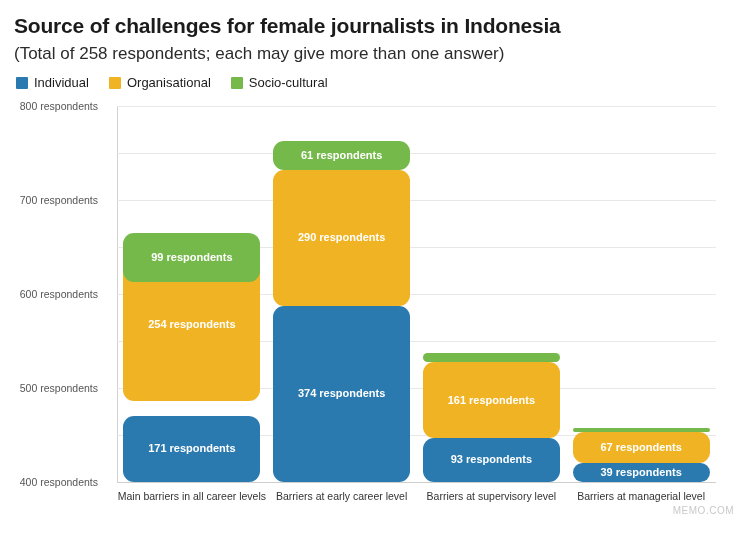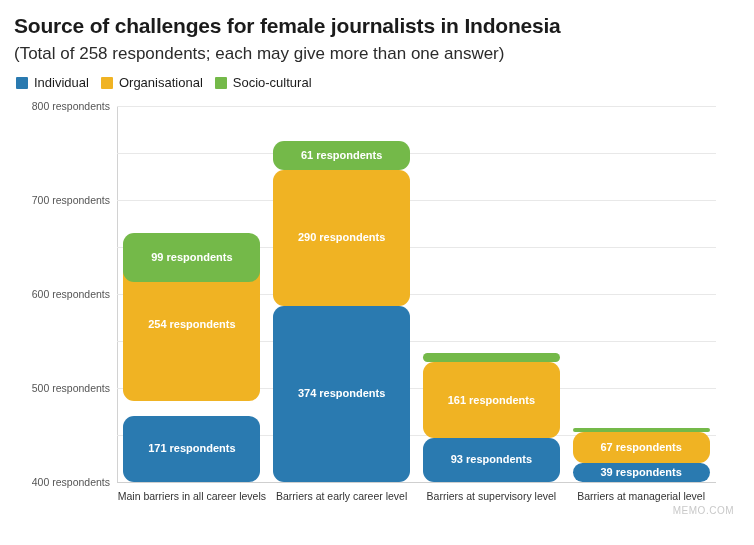--- a/index.html
+++ b/index.html
@@ -33,21 +33,21 @@
   .chart-subtitle {
     font-size: 17px;
     font-weight: normal;
     color: #2b2b2b;
     margin: 0 0 10px 0;
     line-height: 1.15;
   }
   .legend {
     display: flex;
     align-items: center;
-    gap: 12px;
+    gap: 20px;
     margin: 0 0 6px 2px;
     height: 18px;
   }
   .legend-item {
     display: flex;
     align-items: center;
     gap: 6px;
   }
   .legend-swatch {
     width: 12px;
@@ -77,21 +77,21 @@
     right: 0;
     height: 1px;
     background: #e8e8e8;
   }
   .gridline.base {
     background: #cfcfcf;
   }
   .ytick {
     position: absolute;
     right: 100%;
-    margin-right: 7px;
+    margin-right: 19px;
     transform: translateY(-50%);
     font-size: 10.5px;
     color: #555555;
     white-space: nowrap;
   }
   .axis-line {
     position: absolute;
     top: 0;
     bottom: 0;
     left: 0;

